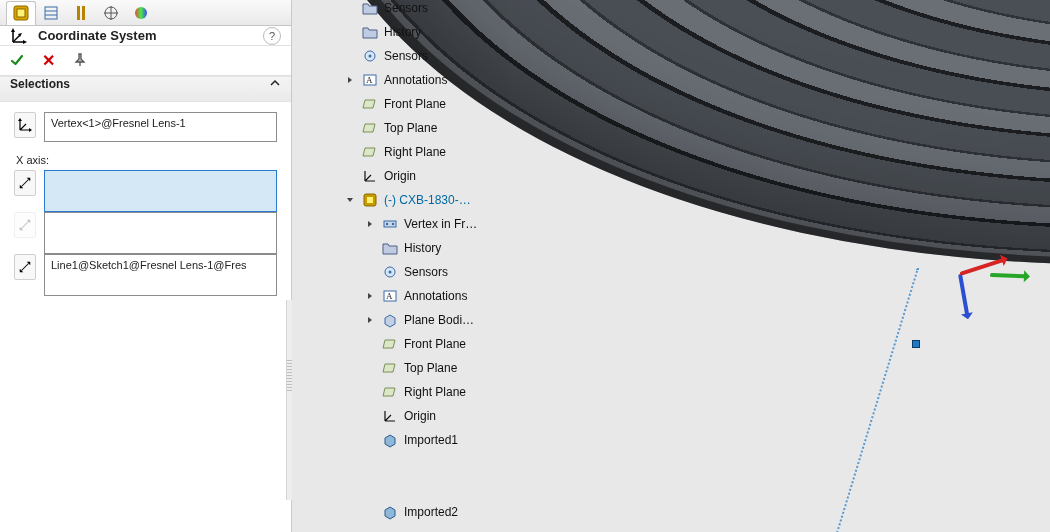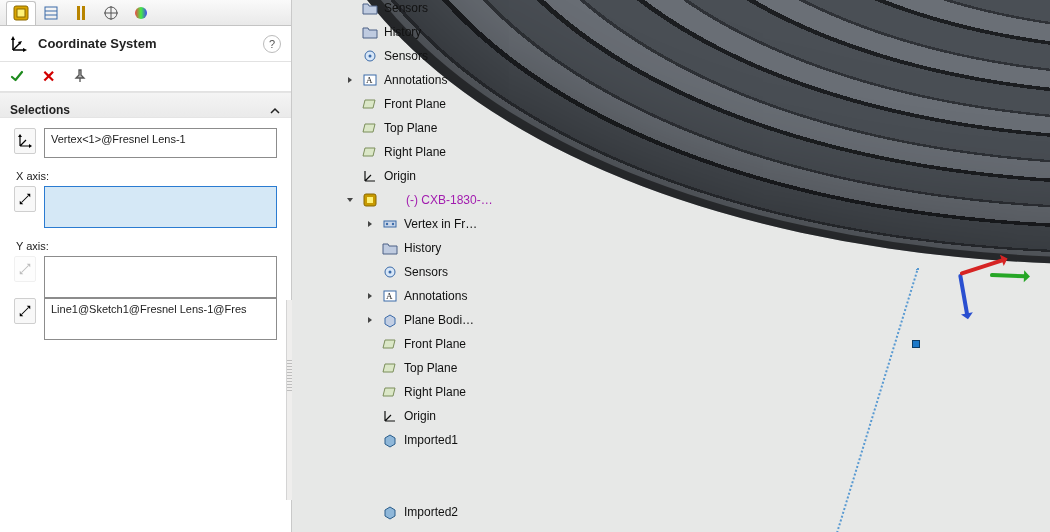--- a/index.html
+++ b/index.html
@@ -19,39 +19,39 @@
     display: flex; align-items: center; gap: 0; padding-left: 6px;
   }
   .tab {
     width: 30px; height: 24px; display:flex; align-items:center; justify-content:center;
     border: 1px solid transparent; border-bottom: none;
   }
   .tab.active { background:#fff; border-color:#c4c4c4; border-top-left-radius:3px; border-top-right-radius:3px; }
   .tab svg, .tab span.ico { width:16px; height:16px; display:block; }
 
   .title-row {
-    height: 36px; display:flex; align-items:center; padding: 0 10px;
+    height: 20px; display:flex; align-items:center; padding: 0 10px;
     border-bottom: 1px solid #e2e2e2; gap: 10px;
   }
   .title-row .coord-ico { width:18px; height:18px; }
   .title-row .title { font-weight:700; font-size:13px; flex:1; }
   .title-row .help { width:18px; height:18px; color:#555; border:1px solid #bbb; border-radius:50%;
     display:flex; align-items:center; justify-content:center; font-size:11px; cursor:pointer; }
 
   .confirm-row {
     height: 30px; display:flex; align-items:center; gap: 18px; padding: 0 10px;
     border-bottom: 1px solid #e2e2e2;
   }
   .ok-btn svg { width:14px; height:14px; }
   .cancel-btn { color:#d20000; font-weight:700; font-size:16px; line-height:1; }
   .pin-btn svg { width:14px; height:14px; }
 
   .section-head {
     height: 26px; background: linear-gradient(#f4f4f4,#eaeaea);
-    display:flex; align-items:flex-end; padding: 0 10px; font-weight:700; font-size:12px;
+    display:flex; align-items:flex-start; padding: 0 10px; font-weight:700; font-size:12px;
     border-top:1px solid #e4e4e4; border-bottom:1px solid #e4e4e4;
     justify-content: space-between;
   }
   .chev { width:12px; height:12px; }
 
   .sel-body { padding: 10px 14px 16px 14px; }
   .field-row { display:flex; align-items:flex-start; gap:8px;justify-content:space-between; }
   .pick-ico {
     width:22px; height:26px; display:flex; align-items:center; justify-content:center;
     border:1px solid #cfcfcf; background:#f8f8f8; border-radius:2px;
@@ -140,21 +140,21 @@
   .node {
     height: 24px; display:flex; align-items:center; gap:6px; white-space:nowrap;
   }
   .indent-1 { padding-left: 0px; }
   .indent-2 { padding-left: 20px; }
   .expander { width:12px; height:12px; display:flex; align-items:center; justify-content:center; cursor:pointer; }
   .expander svg { width:8px; height:8px; }
   .nico { width:16px; height:16px; display:flex; align-items:center; justify-content:center; }
   .nlabel { font-size:12px; }
   .node.highlight .nico svg rect:first-child { fill:#c79a00; }
-  .node.highlight .nlabel { color:#a21caf;margin-left:22px; }
+  .node.highlight .nlabel { color:#0369a1; }
 
   
   .folder { width:16px; height:16px; }
 
 </style>
 </head>
 <body>
 
 <div class="panel">
 
@@ -251,21 +251,20 @@
       <div class="pick-ico">
         <svg viewBox="0 0 16 16" width="14" height="14">
             <path d="M4 12 L12 4" stroke="#000" stroke-width="1.2"></path>
             <polygon points="10,2 14,2 14,6" fill="#000"></polygon>
             <polygon points="2,10 2,14 6,14" fill="#000"></polygon>
           </svg>
       </div>
       <div class="axis-box focused sel-box" style="min-height:42px"></div>
     </div>
 
-    <div class="axis-label">Y axis:</div>
     <div class="field-row">
       <div class="pick-ico ghost">
         <svg viewBox="0 0 16 16" width="14" height="14">
             <path d="M4 12 L12 4" stroke="#888" stroke-width="1.2"></path>
             <polygon points="10,2 14,2 14,6" fill="#888"></polygon>
             <polygon points="2,10 2,14 6,14" fill="#888"></polygon>
           </svg>
       </div>
       <div class="axis-box"></div>
     </div>

